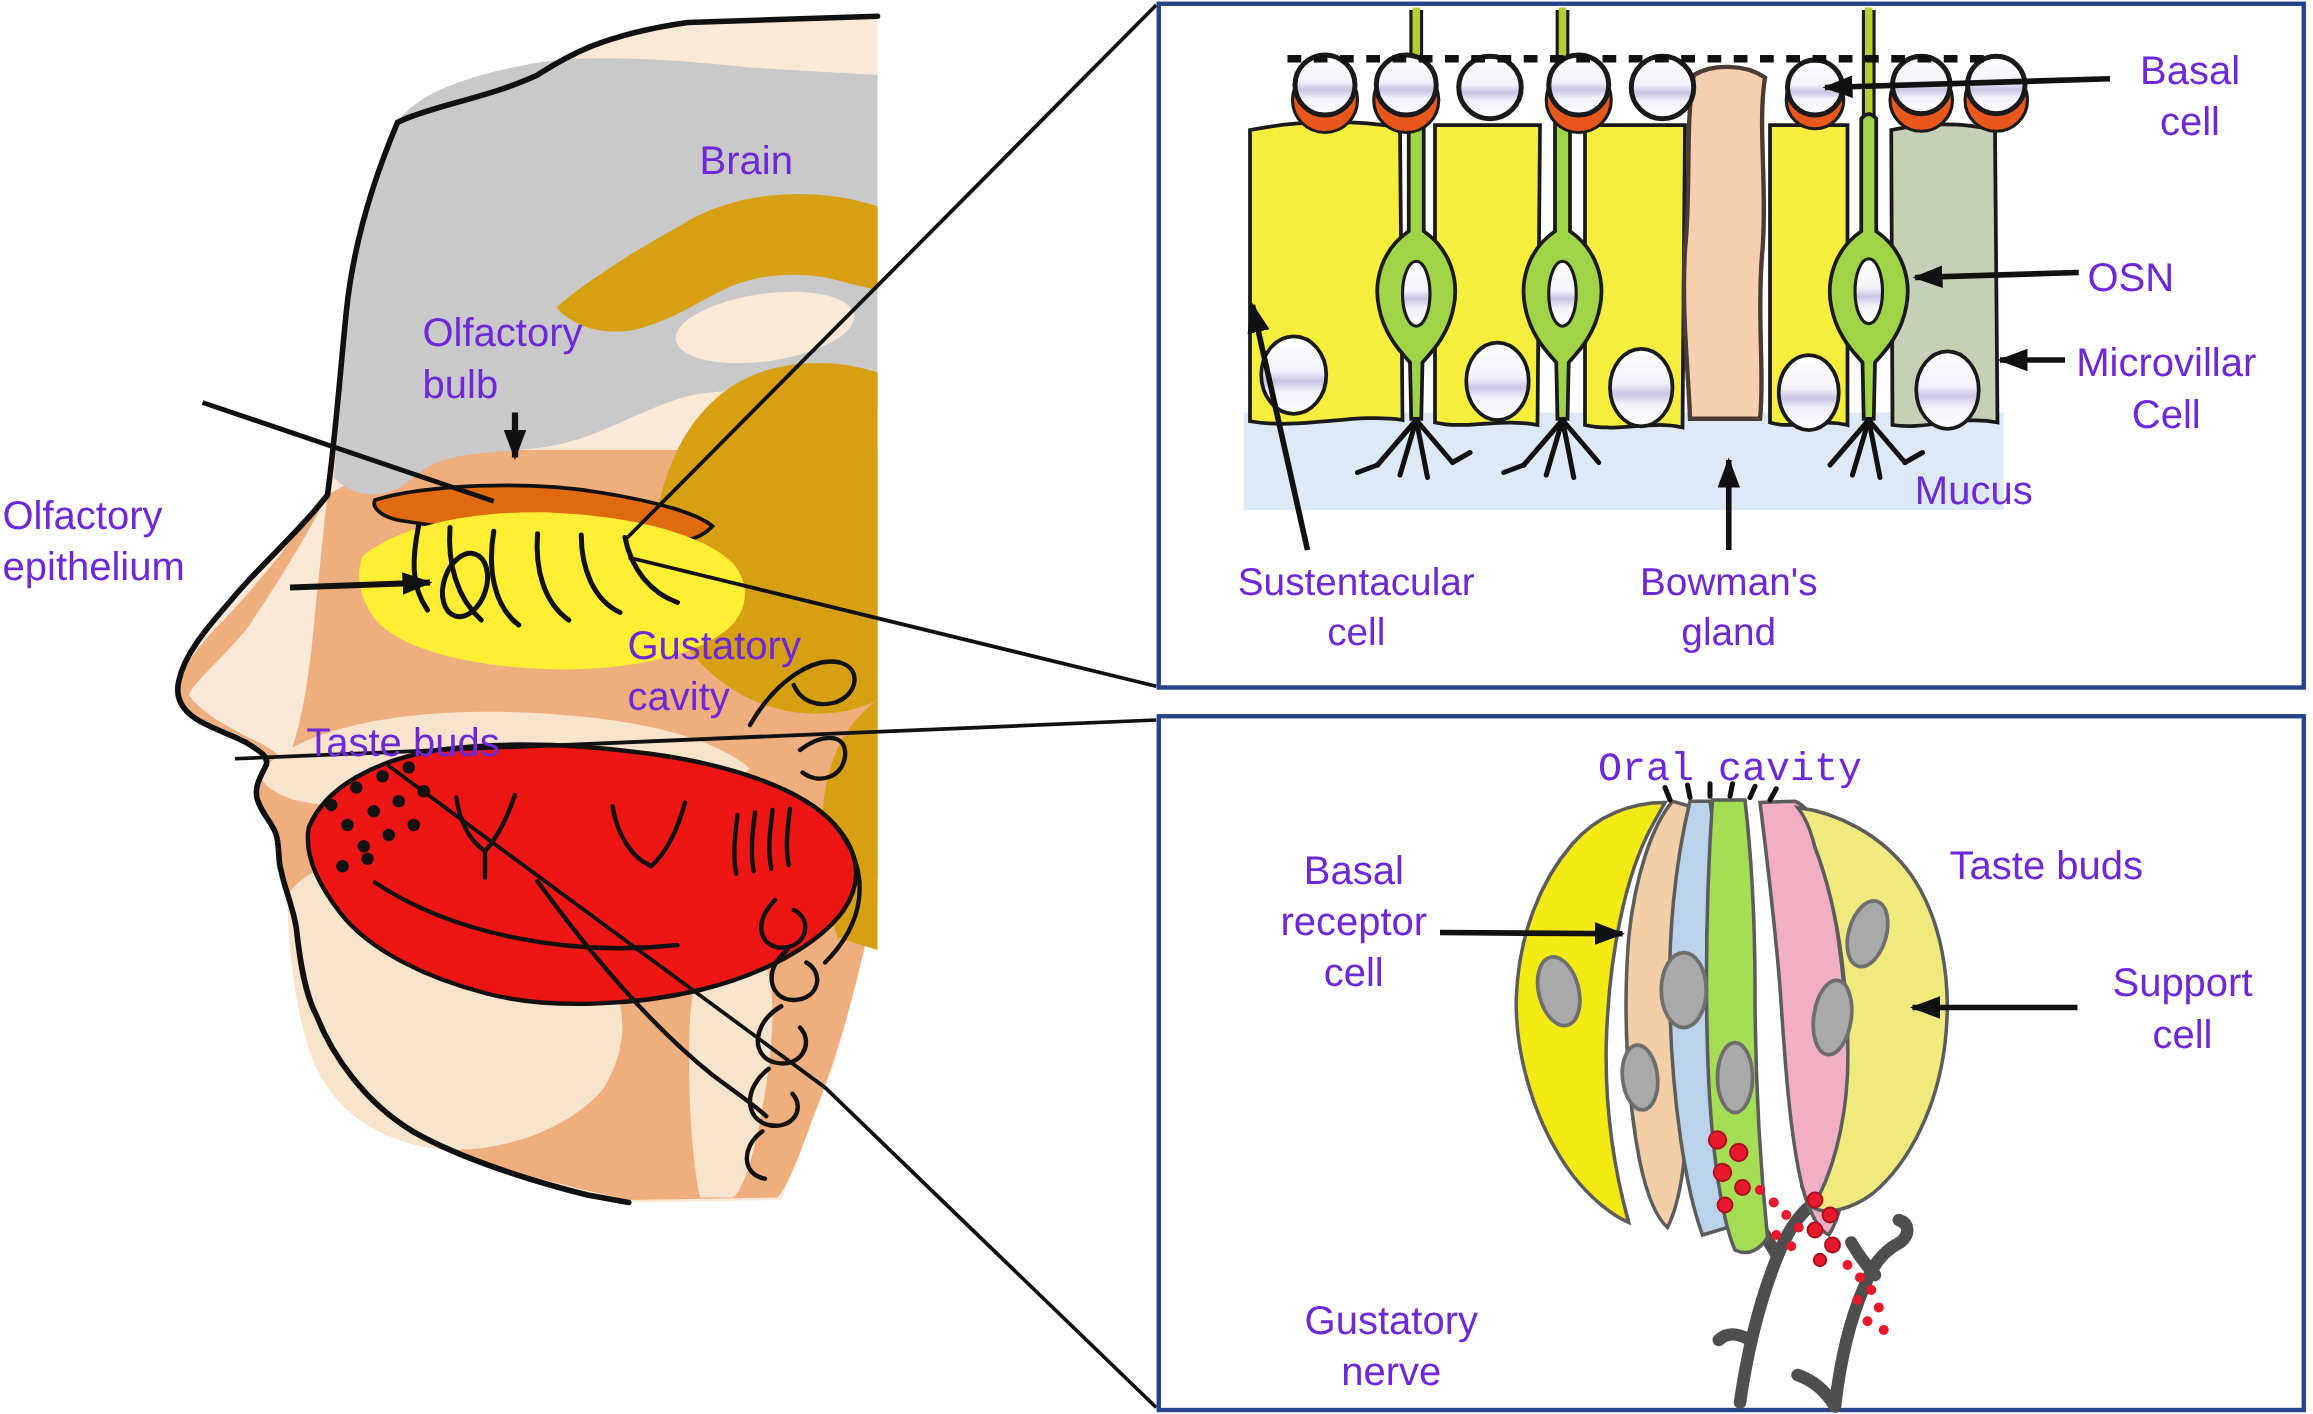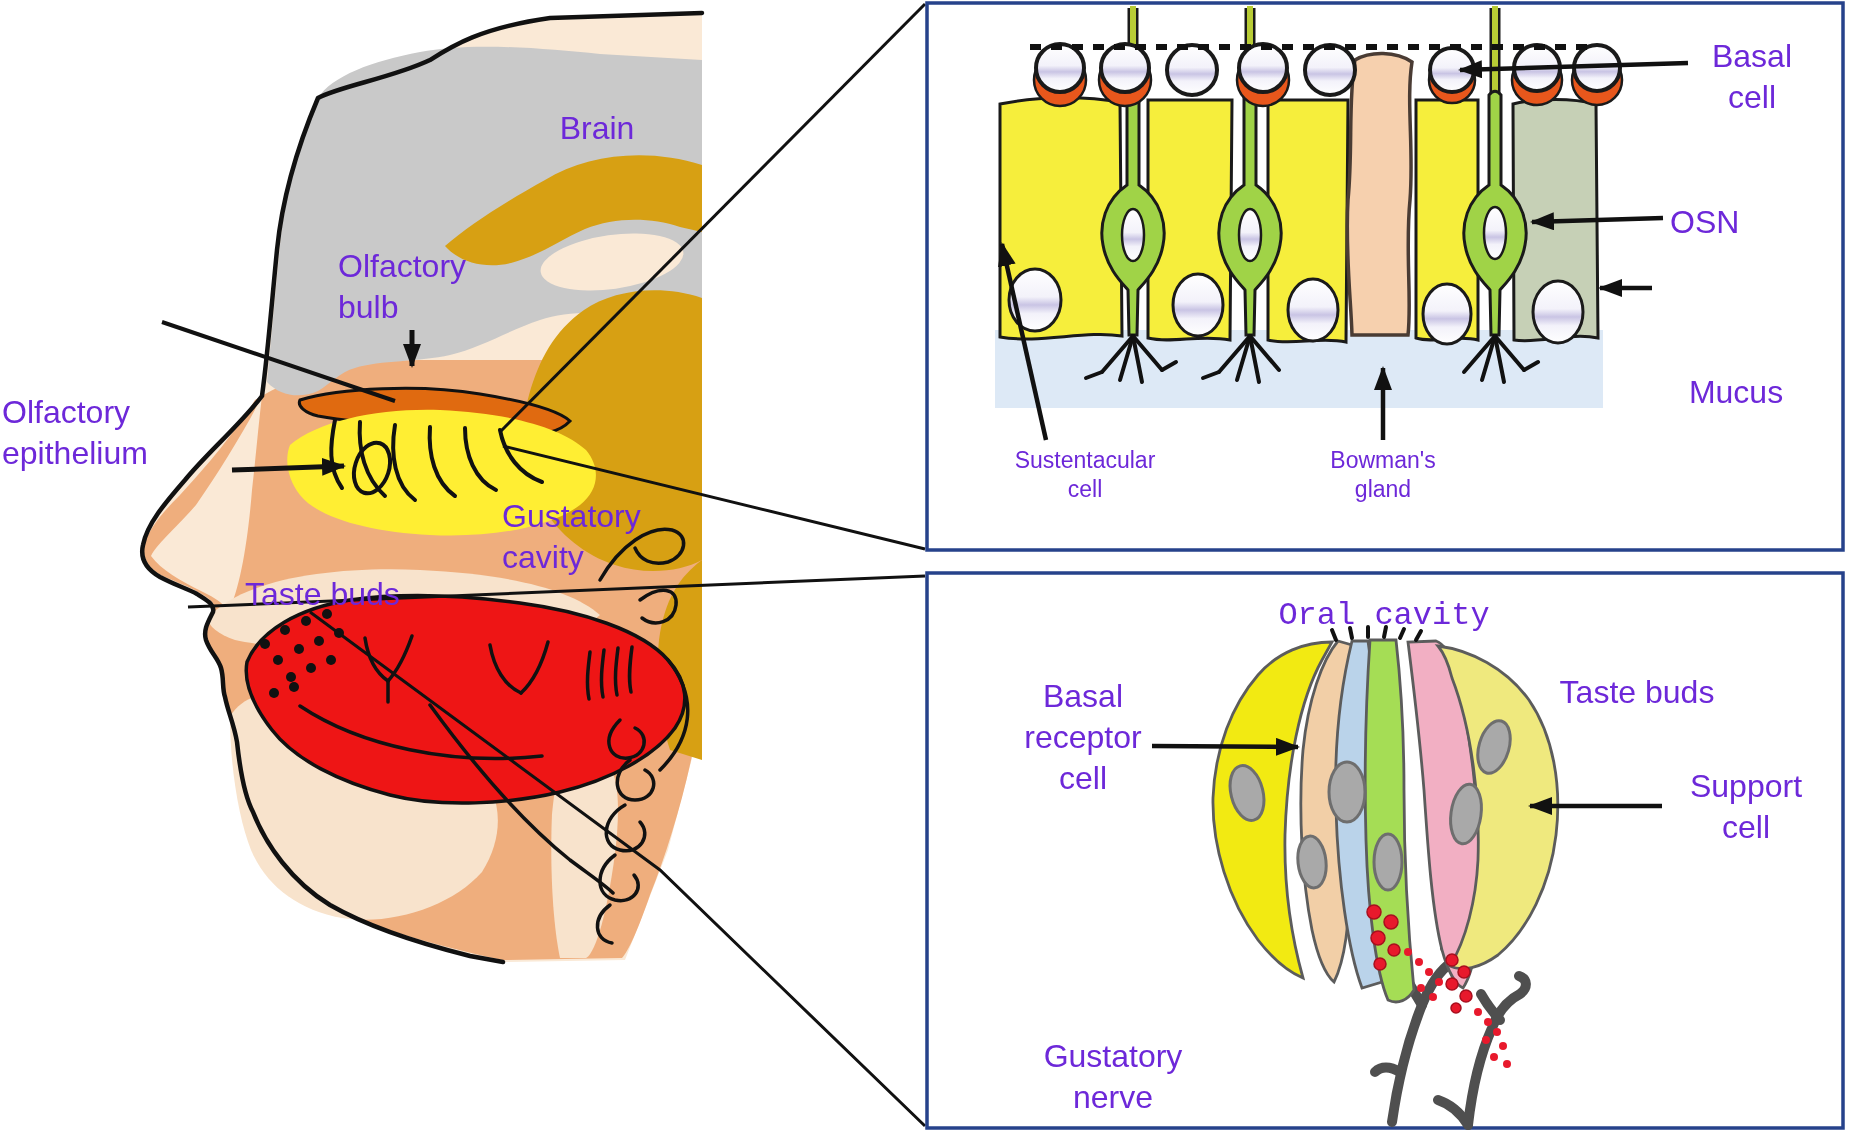--- a/index.html
+++ b/index.html
@@ -1,21 +1,21 @@
 <!DOCTYPE html>
 <html><head>
 <meta charset="utf-8">
 <style>
   html,body{margin:0;padding:0;background:#fff;}
   #stage{position:relative;width:1850px;height:1131px;background:#ffffff;overflow:hidden;
          font-family:"Liberation Sans","DejaVu Sans",sans-serif;}
   #art{position:absolute;left:0;top:0;}
   .lbl{position:absolute;font-size:32px;line-height:1.28;color:#6d28d9;white-space:nowrap;}
   .ctr{transform:translateX(-50%);text-align:center;}
-  .sm{font-size:23px;}
+  .sm{font-size:31px;}
 </style>
 </head>
 <body>
 
 <div id="stage">
 
 <svg id="art" width="1850" height="1131" viewBox="0 0 1850 1131">
   <defs>
     <marker id="ah" markerUnits="userSpaceOnUse" markerWidth="26" markerHeight="20" refX="22" refY="9" orient="auto">
       <path d="M0,0 L24,9 L0,18 Z" fill="#111"></path>
@@ -300,21 +300,25 @@
   <div>Gustatory</div>
   <div>cavity</div>
 </div>
 <div class="lbl" style="left:245px;top:574px;">Taste buds</div>
 
 <div class="lbl ctr" style="left:1752px;top:36px;">
   <div>Basal</div>
   <div>cell</div>
 </div>
 <div class="lbl" style="left:1670px;top:202px;">OSN</div>
-<div class="lbl ctr" style="left:1736px;top:372px;">Mucus</div>
+<div class="lbl ctr" style="left:1733px;top:270px;">
+  <div>Microvillar</div>
+  <div>Cell</div>
+</div>
+<div class="lbl ctr" style="left:1579px;top:372px;">Mucus</div>
 <div class="lbl ctr sm" style="left:1085px;top:446px;">
   <div>Sustentacular</div>
   <div>cell</div>
 </div>
 <div class="lbl ctr sm" style="left:1383px;top:446px;">
   <div>Bowman's</div>
   <div>gland</div>
 </div>
 
 <div class="lbl ctr" style="left:1384px;top:596px;font-family:Liberation Mono, monospace;">Oral cavity</div>

